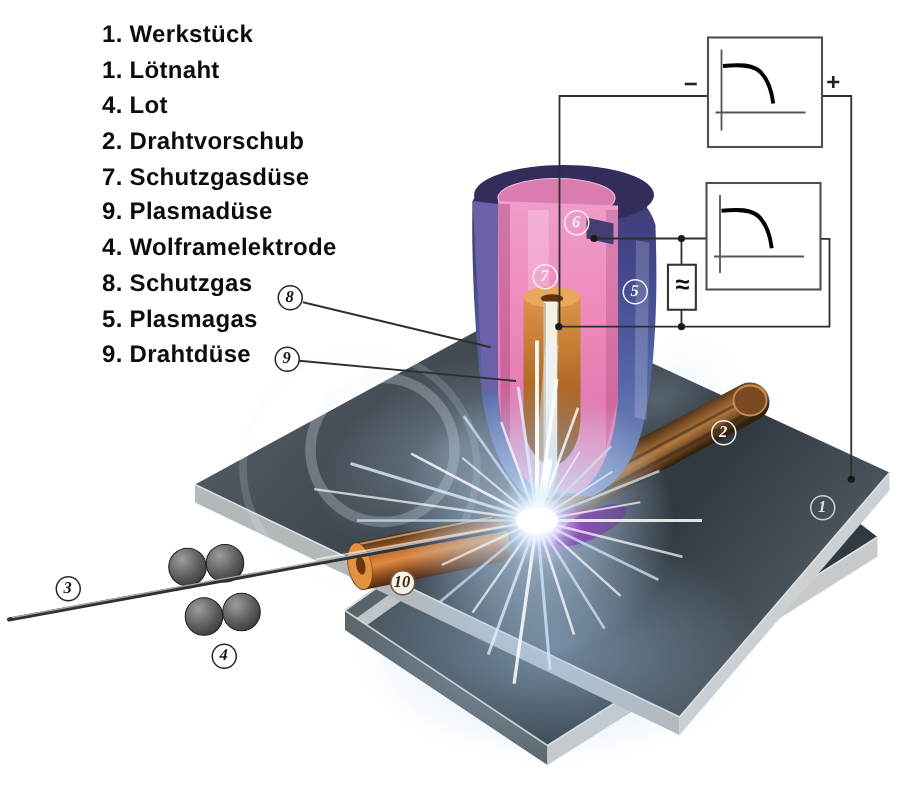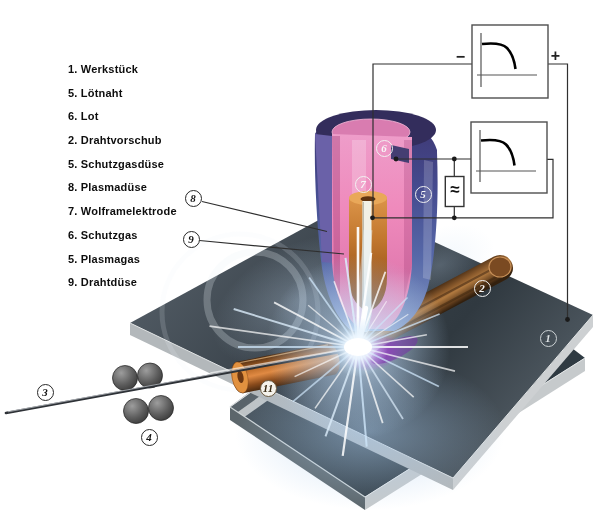--- a/index.html
+++ b/index.html
@@ -1,20 +1,20 @@
 <!DOCTYPE html>
 <html><head>
 <meta charset="utf-8">
 <style>
   html,body{margin:0;padding:0;background:#fff;}
   .stage{position:relative;width:600px;height:531px;background:#fff;overflow:hidden;
          font-family:"Liberation Sans",sans-serif;}
   .stage svg{position:absolute;left:0;top:0;}
-  .legend-item{position:absolute;left:68px;font-weight:bold;font-size:11px;color:#0d0d0d;
-               white-space:nowrap;letter-spacing:.2px;margin-top:48px;}
+  .legend-item{position:absolute;left:68px;font-weight:bold;font-size:16px;color:#0d0d0d;
+               white-space:nowrap;letter-spacing:.2px;}
   .mk{position:absolute;width:17px;height:17px;border-radius:50%;box-sizing:border-box;
       display:flex;align-items:center;justify-content:center;
       font-family:"Liberation Serif",serif;font-style:italic;font-weight:600;font-size:11px;
       line-height:1;}
   .mk-dark{border:1.4px solid #282828;color:#141414;}
   .mk-light{border:1.3px solid #f2f2f2;color:#f7f7f7;}
   .mk-dim{border:1.3px solid #ccd2d4;color:#dde2e4;}
   .mk-fill{border:1.2px solid #6b5a40;background:#f5f3ec;color:#3a2c16;}
   .sign{position:absolute;width:17px;text-align:center;font-weight:bold;font-size:16px;color:#222;}
   .hf{position:absolute;left:441px;top:180px;width:27px;text-align:center;
@@ -237,39 +237,39 @@
     <path d="M 481,140.5 C 492,139.3 501,139.5 506,144.5 C 511.5,150 513.5,157.5 514.5,165.5" stroke="#000" stroke-width="2.6" fill="none"></path>
   </g>
   <rect x="445.3" y="176.5" width="18.6" height="30" fill="#fff" stroke="#333" stroke-width="1.4"></rect>
 
   <line x1="202" y1="201.5" x2="327" y2="231.5" stroke="#2f2f2f" stroke-width="1.2"></line>
   <line x1="199.5" y1="240.5" x2="344" y2="254" stroke="#2f2f2f" stroke-width="1.2"></line>
 </svg>
 
 <div>
   <div class="legend-item" style="top:15px">1. Werkstück</div>
-  <div class="legend-item" style="top:39px">5. Lötnaht</div>
-  <div class="legend-item" style="top:62px">6. Lot</div>
+  <div class="legend-item" style="top:39px">1. Lötnaht</div>
+  <div class="legend-item" style="top:62px">4. Lot</div>
   <div class="legend-item" style="top:86px">2. Drahtvorschub</div>
-  <div class="legend-item" style="top:110px">5. Schutzgasdüse</div>
-  <div class="legend-item" style="top:133px">8. Plasmadüse</div>
-  <div class="legend-item" style="top:157px">7. Wolframelektrode</div>
-  <div class="legend-item" style="top:181px">6. Schutzgas</div>
+  <div class="legend-item" style="top:110px">7. Schutzgasdüse</div>
+  <div class="legend-item" style="top:133px">9. Plasmadüse</div>
+  <div class="legend-item" style="top:157px">4. Wolframelektrode</div>
+  <div class="legend-item" style="top:181px">8. Schutzgas</div>
   <div class="legend-item" style="top:205px">5. Plasmagas</div>
   <div class="legend-item" style="top:228px">9. Drahtdüse</div>
 </div>
 
 <div class="mk mk-dim" style="left:539.5px;top:329.5px">1</div>
 <div class="mk mk-light" style="left:473.5px;top:279.5px">2</div>
 <div class="mk mk-dark" style="left:36.5px;top:383.5px">3</div>
 <div class="mk mk-dark" style="left:140.5px;top:428.5px">4</div>
 <div class="mk mk-light" style="left:414.5px;top:185.5px">5</div>
 <div class="mk mk-light" style="left:375.5px;top:139.5px">6</div>
 <div class="mk mk-light" style="left:354.5px;top:175.5px">7</div>
 <div class="mk mk-dark" style="left:184.5px;top:189.5px">8</div>
 <div class="mk mk-dark" style="left:182.5px;top:230.5px">9</div>
-<div class="mk mk-fill" style="left:259.5px;top:379.5px">11</div>
+<div class="mk mk-fill" style="left:259.5px;top:379.5px">10</div>
 
 <span class="sign" style="left:452px;top:48px">−</span>
 <span class="sign" style="left:547px;top:47px">+</span>
 <span class="hf">≈</span>
 
 </div>
 
 </body></html>

